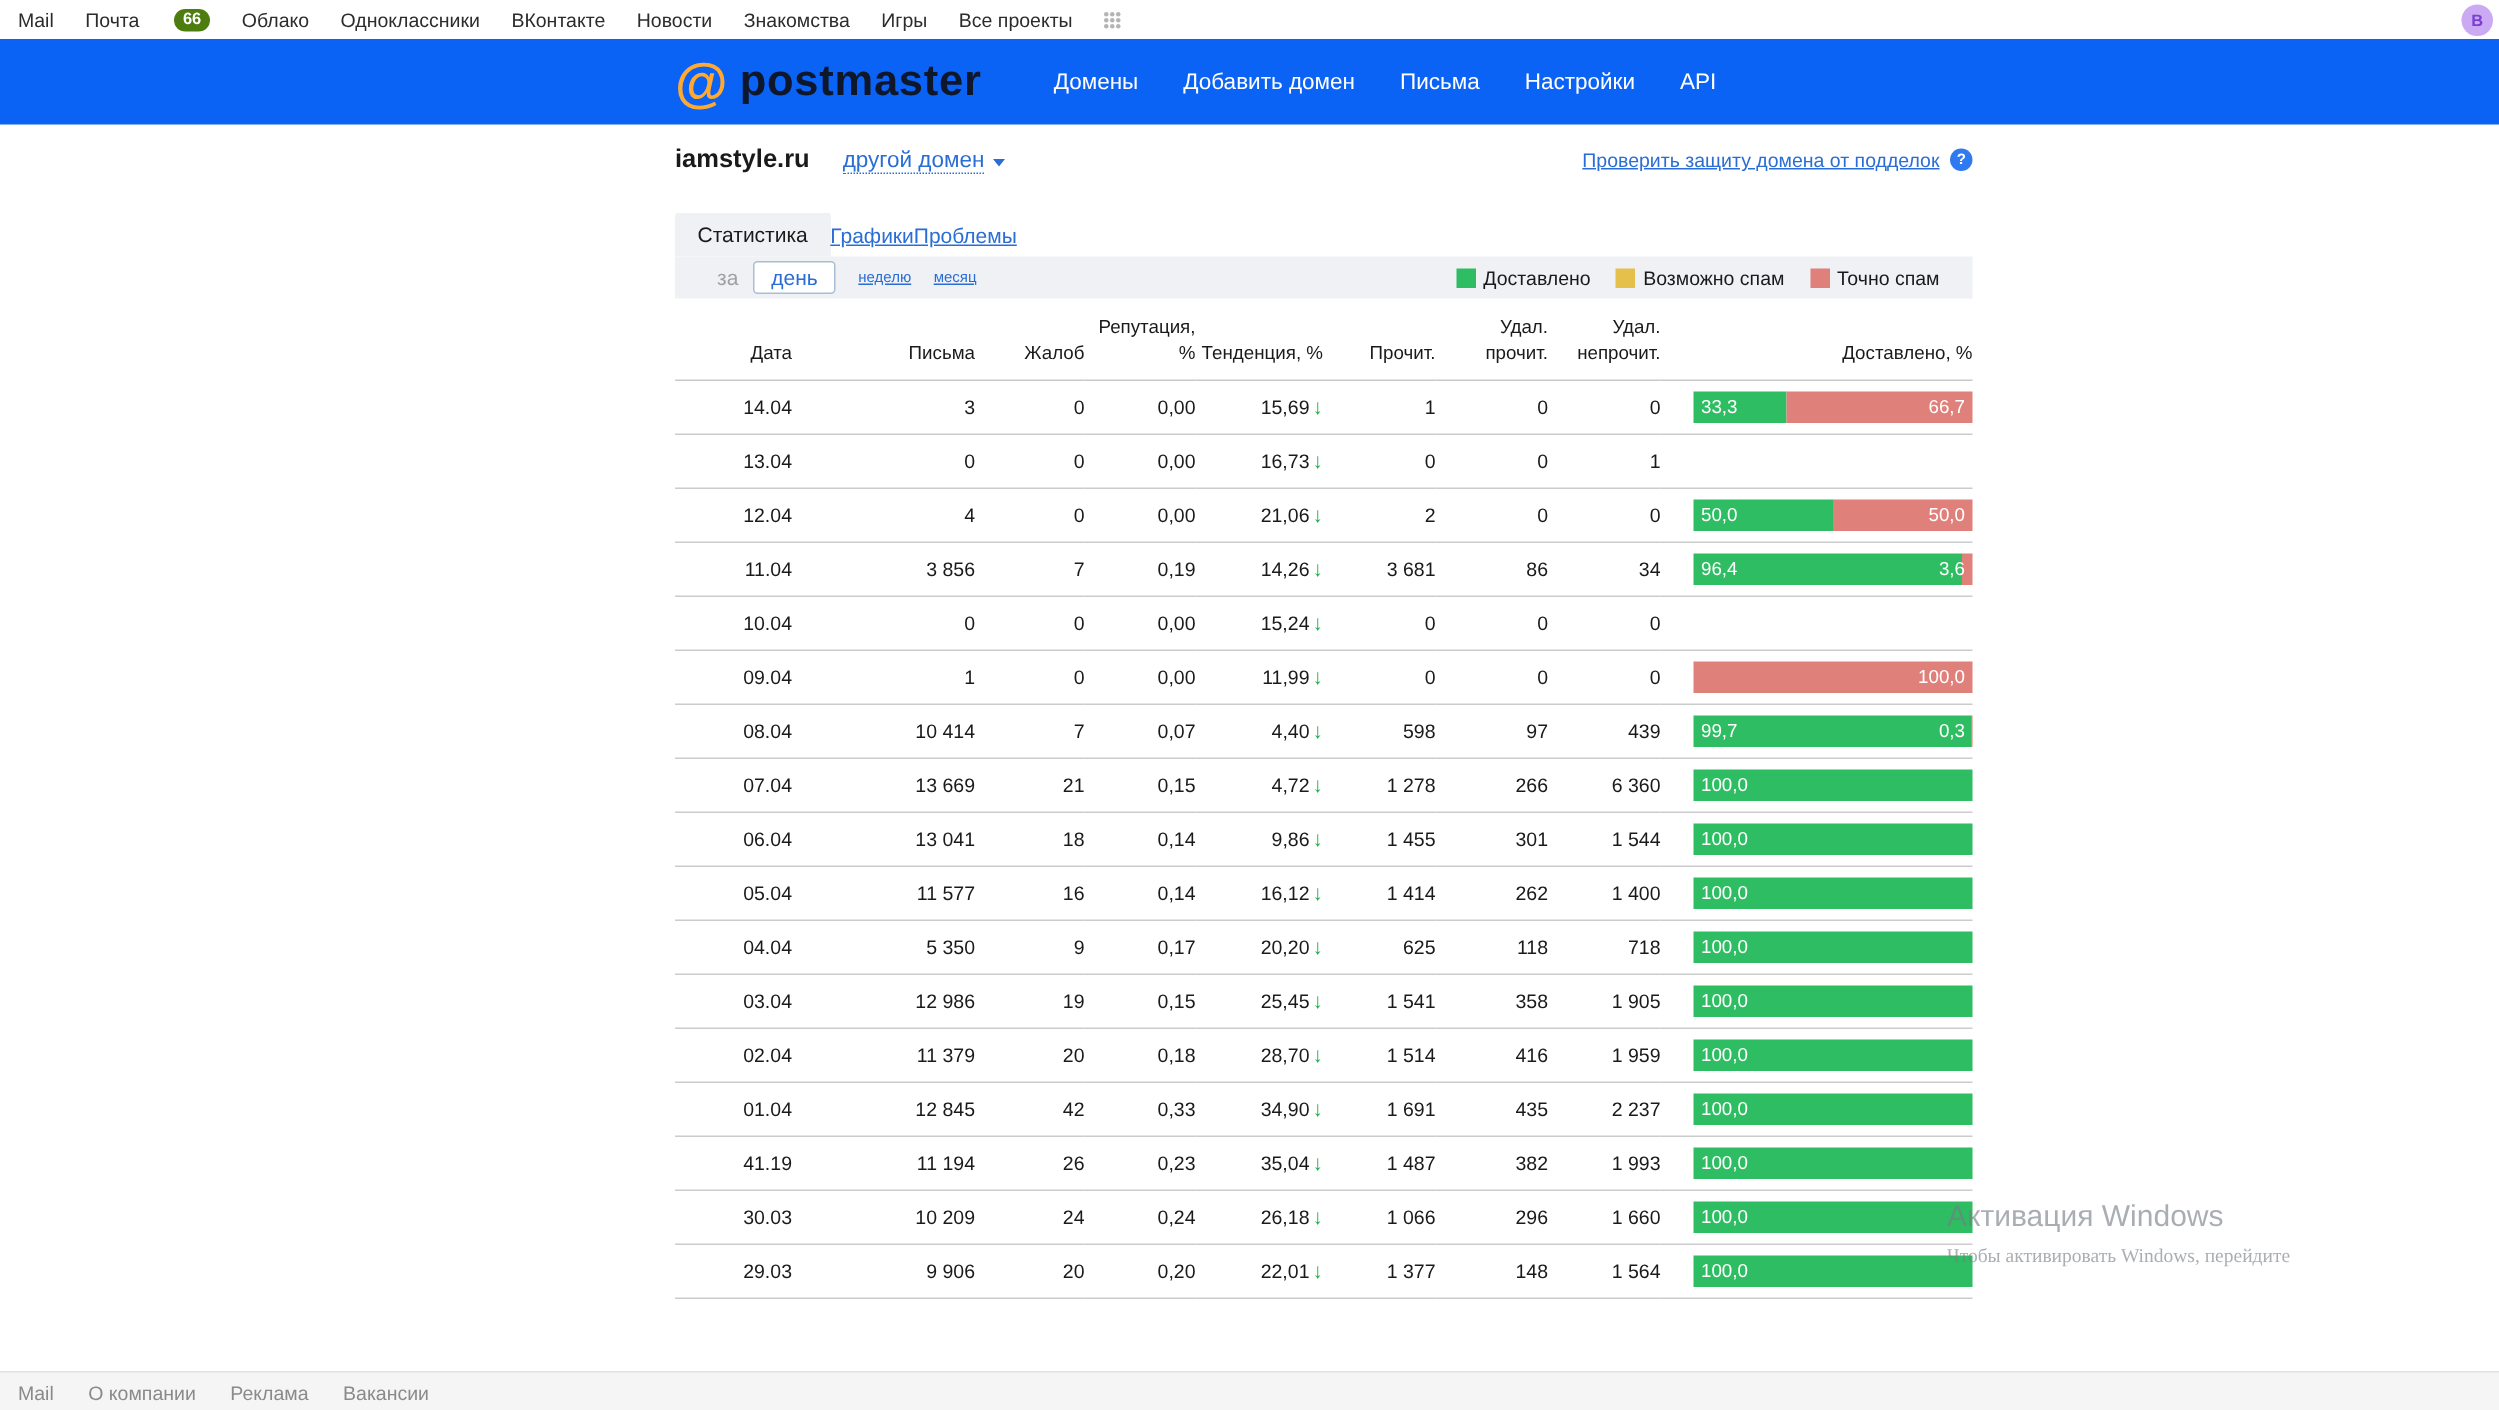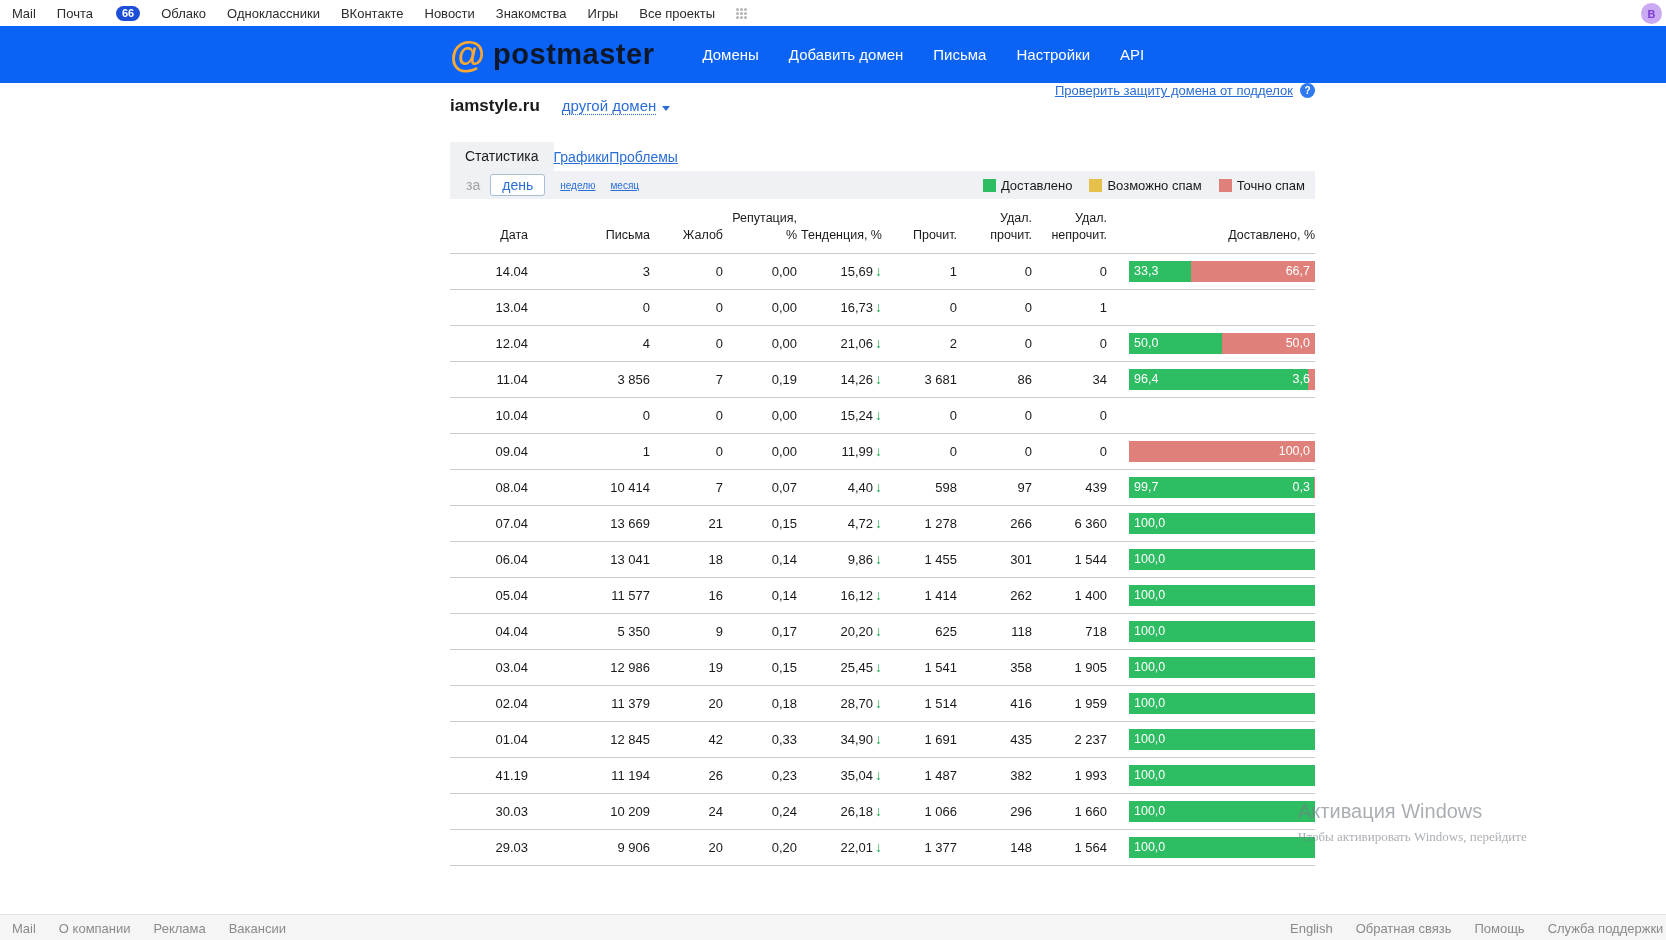--- a/index.html
+++ b/index.html
@@ -4,21 +4,21 @@
 <style>
   * { margin:0; padding:0; box-sizing:border-box; }
   html,body { width:1666px; height:940px; overflow:hidden; background:#fff;
     font-family:"Liberation Sans", sans-serif; color:#222; position:relative; }
 
   
   .topbar { height:26px; display:flex; align-items:center; gap:21px;
     padding:0 12px; font-size:13px; color:#2c2c2c; background:#fff; }
   .topbar a { color:#2c2c2c; text-decoration:none; cursor:pointer; white-space:nowrap; }
   .mail-item { display:flex; align-items:center; gap:23px; }
-  .badge { background:#1d4ed8; color:#fff; font-size:11px; line-height:15px;
+  .badge { background:#4d7c0f; color:#fff; font-size:11px; line-height:15px;
     padding:0 6px; border-radius:9px; font-weight:bold; }
   .grid-icon { width:11px; height:11px; position:relative; display:inline-block; cursor:pointer; }
   .grid-icon::before { content:""; position:absolute; left:0; top:0; width:3px; height:3px;
     border-radius:50%; background:#b5b5b5;
     box-shadow:4px 0 0 #b5b5b5,8px 0 0 #b5b5b5,0 4px 0 #b5b5b5,4px 4px 0 #b5b5b5,
                8px 4px 0 #b5b5b5,0 8px 0 #b5b5b5,4px 8px 0 #b5b5b5,8px 8px 0 #b5b5b5; }
   .avatar { position:absolute; right:4px; top:3px; width:21px; height:21px; border-radius:50%;
     background:#cbaaf3; color:#7b3fd4; font-size:11px; font-weight:bold;
     display:flex; align-items:center; justify-content:center; cursor:pointer; }
 
@@ -32,33 +32,33 @@
   .band-nav a { color:#fff; text-decoration:none; cursor:pointer; white-space:nowrap; }
 
   
   .content { position:absolute; left:450px; top:83px; width:865px; }
   .domain-row { position:relative; padding-top:13px; height:38px; display:flex; align-items:baseline; }
   .domain-name { font-size:17px; font-weight:bold; color:#1a1a1a; }
   .domain-switch { margin-left:22px; font-size:15px; color:#2a6ed5;
     border-bottom:1px dotted #2a6ed5; cursor:pointer; }
   .caret { display:inline-block; width:0; height:0; border-left:4px solid transparent;
     border-right:4px solid transparent; border-top:5px solid #2a6ed5; margin-left:6px; }
-  .protect { position:absolute; right:0; top:0; display:flex; align-items:center; }
+  .protect { position:absolute; right:0; top:16px; display:flex; align-items:center; }
   .protect a { font-size:13px; color:#2a6ed5; text-decoration:underline; cursor:pointer; }
   .help-icon { width:15px; height:15px; border-radius:50%; background:#2f7af0; color:#fff;
     font-size:10px; font-weight:bold; display:inline-flex; align-items:center;
     justify-content:center; margin-left:7px; cursor:pointer; }
 
   .tabs { display:flex; align-items:flex-end; margin-top:21px; }
   .tab-active { background:#eff1f4; padding:6px 15px 7px; font-size:14px; color:#1a1a1a;
     border-radius:2px 2px 0 0; cursor:pointer; }
   .tab-link { margin-bottom:6px; font-size:14px; color:#2a6ed5;
     text-decoration:underline; cursor:pointer; }
 
-  .period-bar { background:#eff1f4; height:28px; display:flex; align-items:center; padding:0 8px; }
+  .period-bar { background:#eff1f4; height:28px; display:flex; align-items:center; padding:0 20px; }
   .period-prefix { color:#a0a0a0; font-size:14px; margin:0 10px 0 8px; }
   .period-selected { background:#fff; border:1px solid #a8bed4; border-radius:3px;
     padding:2px 11px; color:#2a6ed5; font-size:14px; cursor:pointer; }
   .period-link { margin-left:15px; font-size:10px; color:#2a6ed5; text-decoration:underline; cursor:pointer; }
   .legend { margin-left:auto; display:flex; gap:17px; align-items:center; padding-right:2px; }
   .legend-item { display:flex; align-items:center; gap:5px; font-size:13px; color:#1a1a1a; }
   .swatch { width:13px; height:13px; display:inline-block; }
 
   
   .tbl { display:table; width:865px; table-layout:fixed; border-collapse:collapse; }
@@ -468,19 +468,13 @@
   <div class="wm2">Чтобы активировать Windows, перейдите</div>
 </div>
 
 <div class="footer">
   <div class="footer-left">
     <a>Mail</a>
     <a>О компании</a>
     <a>Реклама</a>
     <a>Вакансии</a>
   </div>
-  <div class="footer-right">
-    <a>English</a>
-    <a>Обратная связь</a>
-    <a>Помощь</a>
-    <a>Служба поддержки</a>
-  </div>
 </div>
 
 </body></html>

